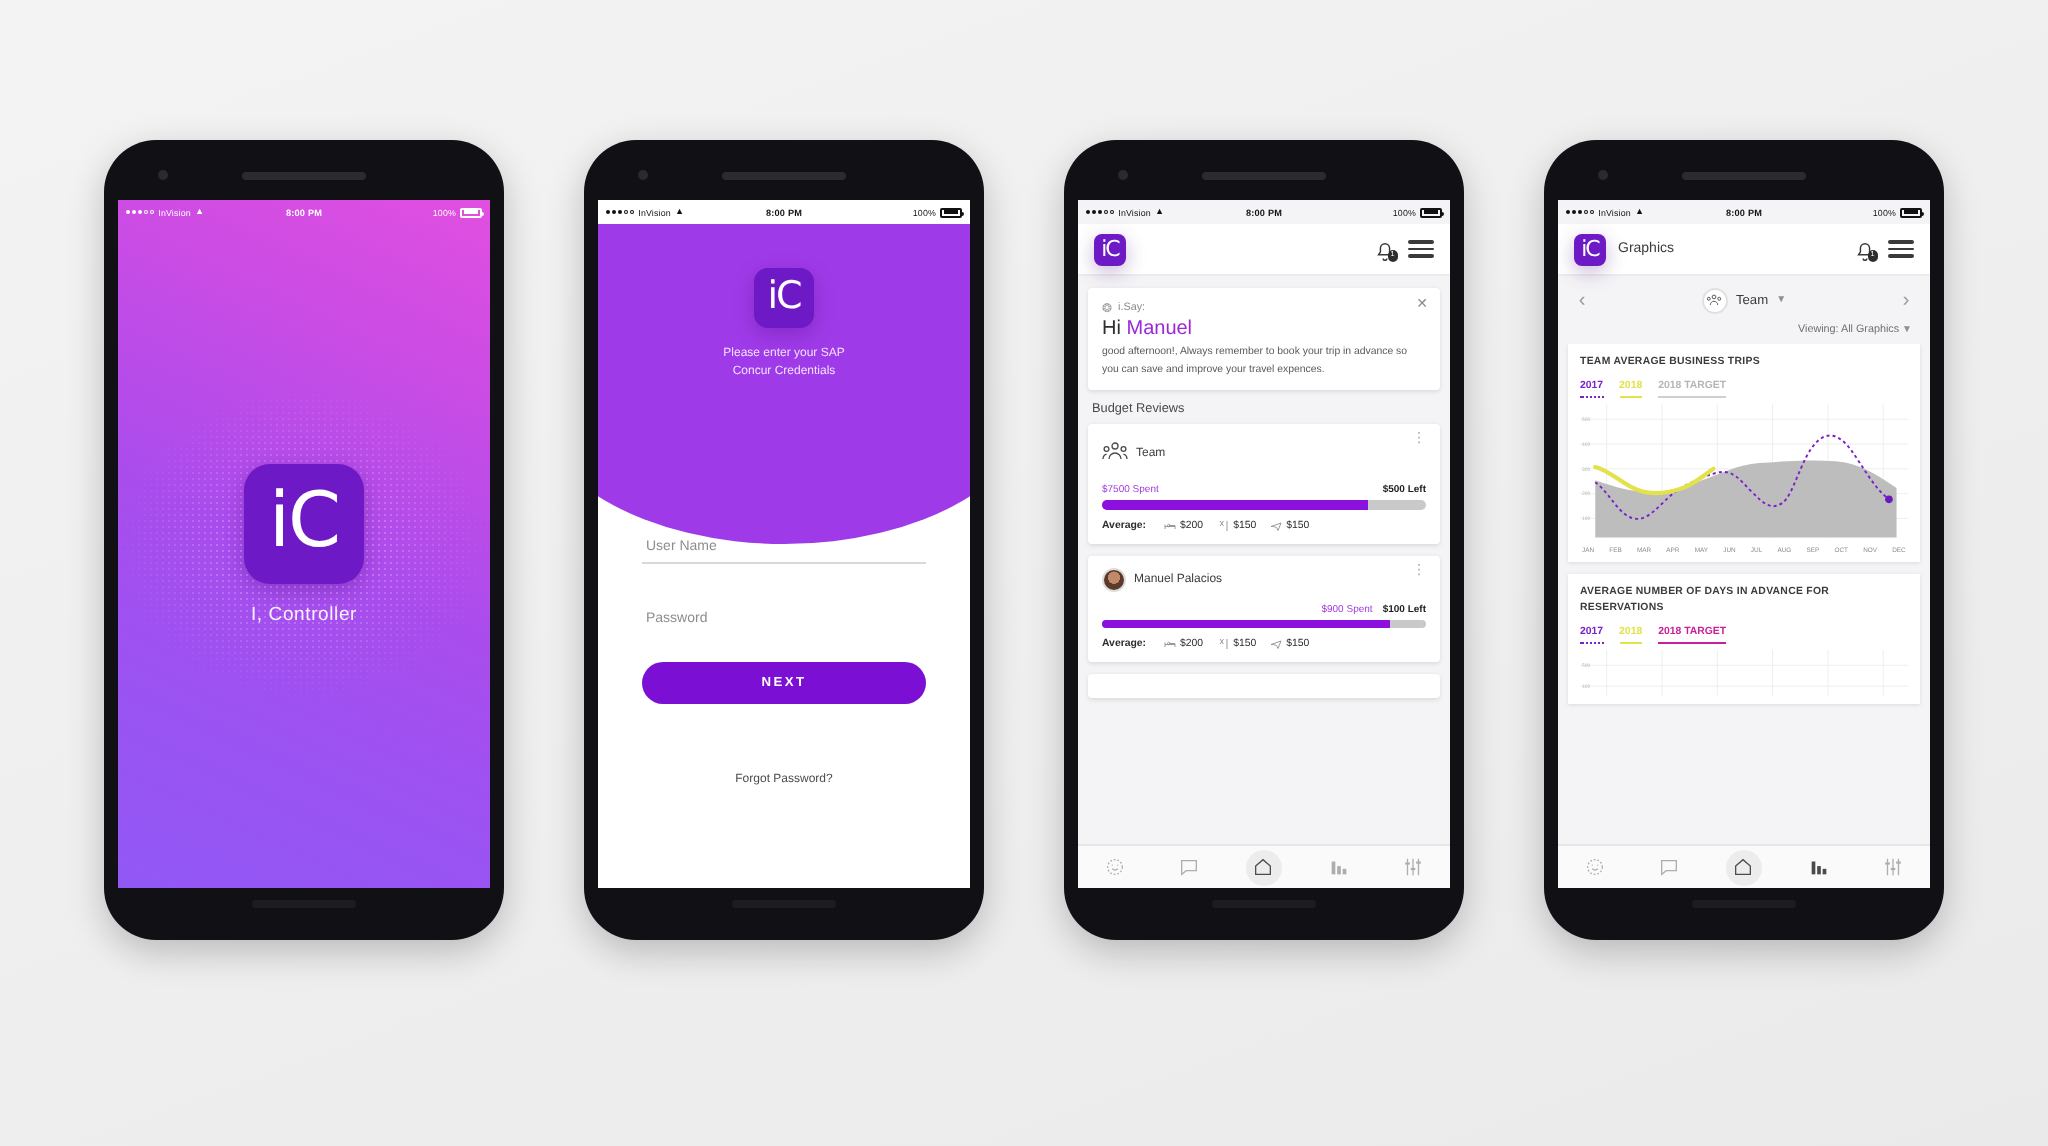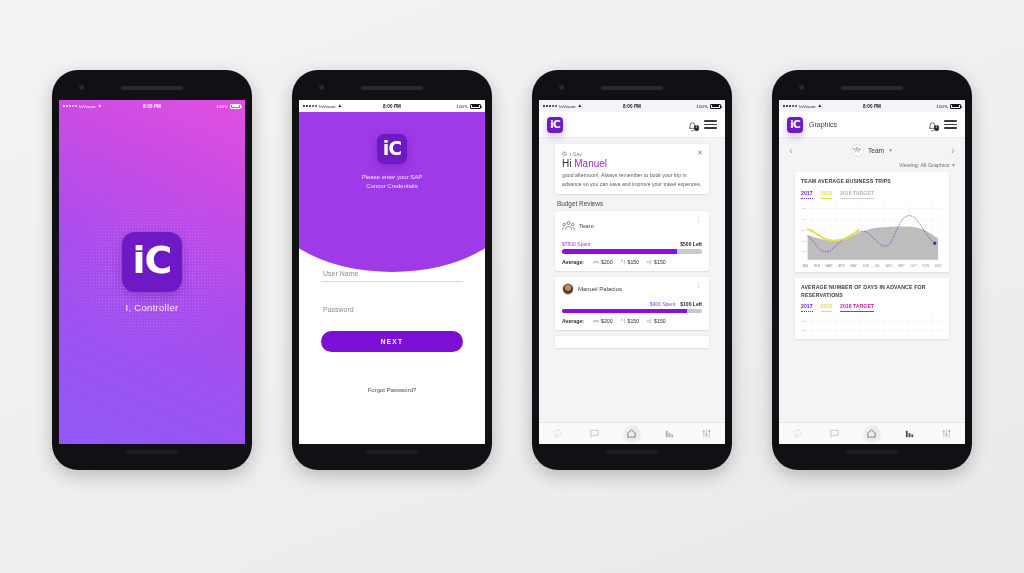--- a/index.html
+++ b/index.html
@@ -99,21 +99,21 @@
   }
   .logo-tile {
     position: relative;
     width: 60px; height: 60px;
     border-radius: 13px;
     background: #6d19c6;
     display: flex; align-items: center; justify-content: center;
     box-shadow: 0 3px 10px rgba(60,0,110,.28);
   }
   .logo-tile span {
-    color: #fff; font-size: 38px; font-weight: bold;
+    color: #fff; font-size: 38px; font-weight: normal;
     letter-spacing: -1px; line-height: 1;
     font-family: "DejaVu Sans", sans-serif;
     margin-top: -3px;
   }
   .app-name {
     position: relative;
     margin-top: 10px;
     color: rgba(255,255,255,.92);
     font-size: 9.5px; letter-spacing: .3px;
   }
@@ -194,21 +194,21 @@
   }
   .team-ico svg { width: 8px; height: 8px; }
   .team-label { font-size: 6.6px; color: #3a3a3a; }
   .caret { font-size: 5px; color: #8e8e8e; }
   .viewing {
     text-align: right; font-size: 5.4px; color: #6f6f6f;
     padding: 0 9px 4px; flex: none;
   }
 
   
-  .scroller { flex: 1; overflow: hidden; padding: 0 16px; }
+  .scroller { flex: 1; overflow: hidden; padding: 0 5px; }
   .card {
     background: #fff; border-radius: 2px;
     box-shadow: 0 .6px 2px rgba(0,0,0,.1);
     margin-bottom: 6px; padding: 6px 7px;
     position: relative;
   }
   .close-x {
     position: absolute; top: 5px; right: 6px;
     font-size: 7px; color: #8b8b8b; cursor: pointer; line-height: 1;
   }

